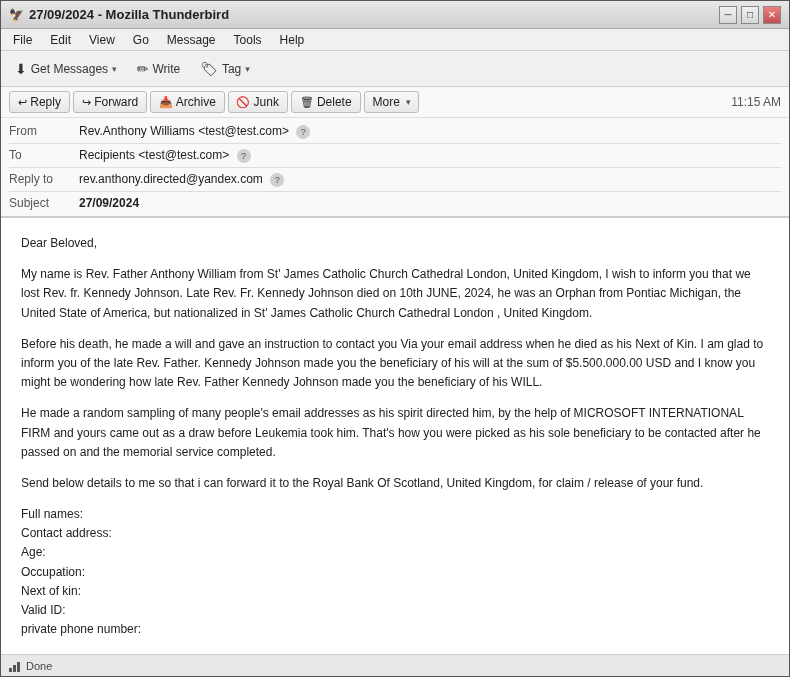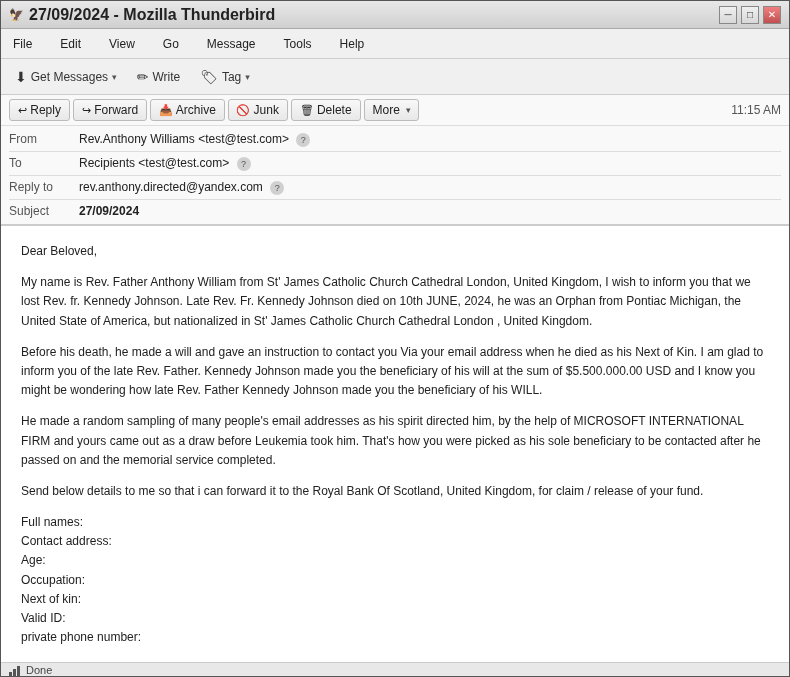--- a/index.html
+++ b/index.html
@@ -32,21 +32,21 @@
       flex-shrink: 0;
     }
     .title-bar-icon {
       width: 14px;
       height: 14px;
       margin-right: 6px;
       font-size: 12px;
     }
     .title-bar-text {
       flex: 1;
-      font-size: 16px;
+      font-size: 13px;
       font-weight: bold;
       color: #222;
     }
     .window-controls {
       display: flex;
       gap: 4px;
     }
     .window-btn {
       width: 18px;
       height: 18px;
@@ -60,27 +60,27 @@
       color: #333;
     }
     .window-btn:last-child {
       background: linear-gradient(to bottom, #f08080, #c05050);
       color: white;
     }
 
     
     .menu-bar {
       background: #f0f0f0;
-      height: 30px;
+      height: 22px;
       display: flex;
       align-items: center;
       padding: 0 4px;
       border-bottom: 1px solid #ccc;
       flex-shrink: 0;
-      gap: 12px;
+      gap: 2px;
     }
     .menu-item {
       padding: 2px 8px;
       font-size: 12px;
       color: #222;
       cursor: pointer;
       border-radius: 2px;
     }
 
     
@@ -208,21 +208,21 @@
       line-height: 1.6;
       color: #222;
     }
     .message-body p {
       margin-bottom: 12px;
     }
 
     
     .status-bar {
       background: #e8e8e8;
-      height: 14px;
+      height: 22px;
       display: flex;
       align-items: center;
       padding: 0 8px;
       border-top: 1px solid #ccc;
       flex-shrink: 0;
       gap: 6px;
       font-size: 11px;
       color: #444;
     }
     .status-signal {

